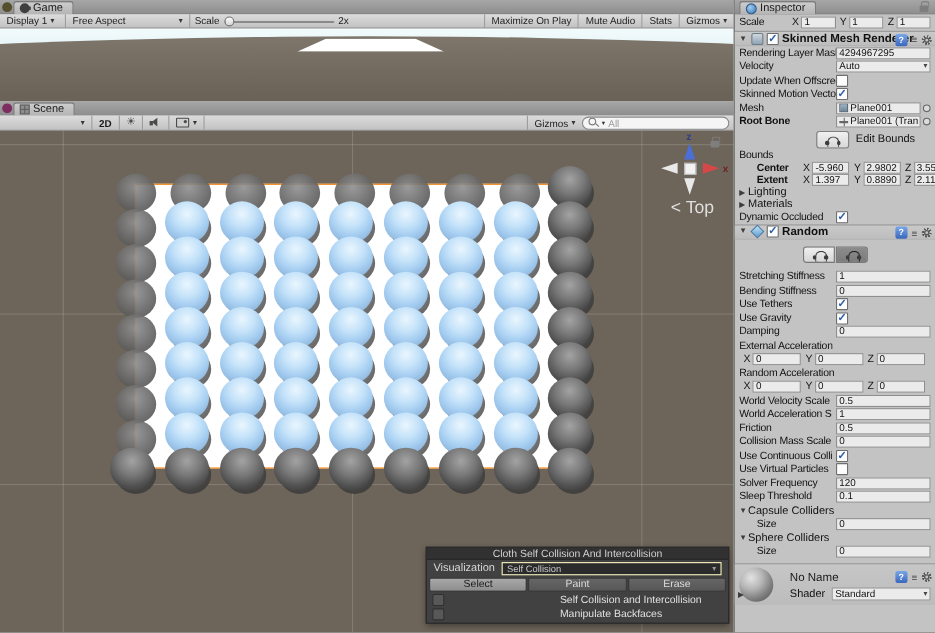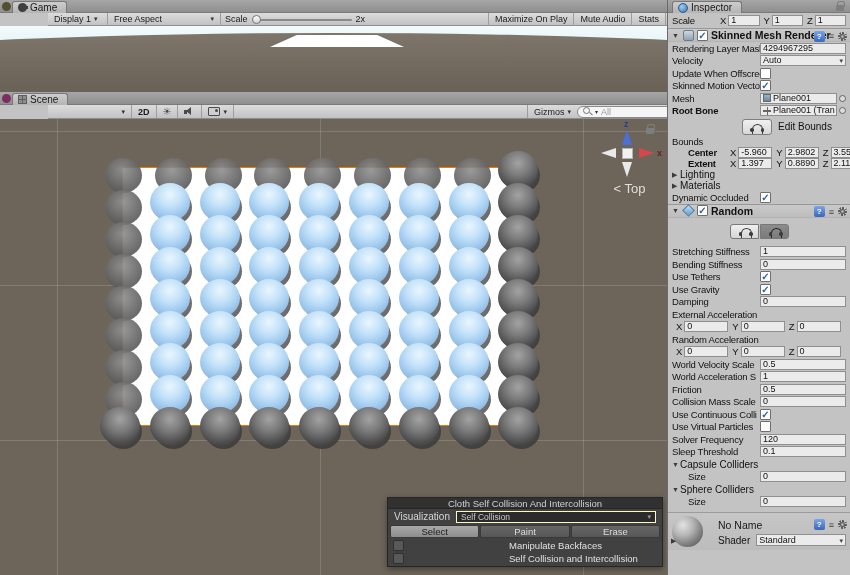--- a/index.html
+++ b/index.html
@@ -15,21 +15,21 @@
     background:linear-gradient(#a6a6a6,#8f8f8f); border-bottom:1px solid #7a7a7a; }
   .tab { position:absolute; top:1px; height:12px;
     background:linear-gradient(#cdcdcd,#b4b4b4); border:1px solid #787878; border-bottom:none;
     border-radius:3px 3px 0 0; display:flex; align-items:center; gap:3px;
     padding:0 9px 0 5px; font-size:10px; color:#1a1a1a; }
   .win-dot { position:absolute; top:2px; width:9px; height:9px; border-radius:50%; }
 
   
   .toolbar { position:absolute; left:0; width:667px; height:13px;
     background:linear-gradient(#dcdcdc,#c2c2c2); border-bottom:1px solid #8d8d8d;
-    display:flex; align-items:center; font-size:9px; color:#1c1c1c;margin-left:48px; }
+    display:flex; align-items:center; font-size:9px; color:#1c1c1c; }
   .tb-btn { height:13px; display:flex; align-items:center; gap:3px; padding:0 6px;
     border-right:1px solid #9d9d9d; white-space:nowrap; }
   .tb-right { margin-left:auto; display:flex; height:13px; align-items:center; }
   .tb-right .tb-btn { border-right:none; border-left:1px solid #9d9d9d; }
   .dd-arrow { font-size:7px; color:#333; }
 
   
   .slider { position:relative; width:100px; height:13px; margin:0 4px; }
   .slider .track { position:absolute; left:0; right:0; top:6px; height:2px; background:#8a8a8a; border-radius:1px; }
   .slider .knob { position:absolute; left:0; top:2px; width:9px; height:9px; border-radius:50%;
@@ -84,21 +84,21 @@
 
   
   #axis-gizmo { position:absolute; left:592px; top:0px; width:75px; height:80px; }
   .cone { position:absolute; width:0; height:0; }
   .cone.up   { left:30px; top:11px; border-left:5.5px solid transparent; border-right:5.5px solid transparent; border-bottom:15px solid #4a6fd8; }
   .cone.right{ left:47px; top:29px; border-top:5.5px solid transparent; border-bottom:5.5px solid transparent; border-left:15px solid #d64848; }
   .cone.left { left:9px;  top:29px; border-top:5.5px solid transparent; border-bottom:5.5px solid transparent; border-right:15px solid #e9e9e9; }
   .cone.down { left:30px; top:43px; border-left:5.5px solid transparent; border-right:5.5px solid transparent; border-top:15px solid #e9e9e9; }
   #gizmo-cube { position:absolute; left:30px; top:29px; width:11px; height:11px; background:#f2f2f2; border:1px solid #b5b5b5; }
   .axis-lbl { position:absolute; font-size:9px; font-weight:bold; color:#26262e; }
-  #orientation-label { position:absolute; left:0px; top:62px; width:75px; text-align:center; color:#dfdfdf; font-size:13px; }
+  #orientation-label { position:absolute; left:0px; top:62px; width:75px; text-align:center; color:#dfdfdf; font-size:16px; }
 
   
   #cloth-window { position:absolute; left:387px; top:378px; width:276px; height:70px;
     background:#414141; border:1px solid #262626; box-shadow:0 2px 6px rgba(0,0,0,.4);
     color:#d6d6d6; font-size:10px; }
   .cw-title { height:11px; background:#313131; border-bottom:1px solid #262626; text-align:center;
     font-size:9.5px; line-height:11px; color:#cfcfcf; }
   .cw-row { display:flex; align-items:center; height:15px; padding:0 6px; gap:6px; }
   .cw-dropdown { flex:1; height:12px; background:#2b2b2b; border:1px solid #fef9c3; display:flex;
     align-items:center; padding:0 4px; font-size:8.5px; color:#c8c8c8; }
@@ -563,25 +563,25 @@
           <span class="dd">▾</span>
         </div>
       </div>
       <div class="cw-tabs">
         <div class="cw-tab active">Select</div>
         <div class="cw-tab">Paint</div>
         <div class="cw-tab">Erase</div>
       </div>
       <div class="cw-checkrow">
         <div class="cw-checkbox"></div>
-        <span class="cw-chklabel">Manipulate Backfaces</span>
+        <span class="cw-chklabel">Self Collision and Intercollision</span>
       </div>
       <div class="cw-checkrow">
         <div class="cw-checkbox"></div>
-        <span class="cw-chklabel">Self Collision and Intercollision</span>
+        <span class="cw-chklabel">Manipulate Backfaces</span>
       </div>
     </div>
   </div>
 
   <div id="inspector">
     <div id="insp-tabbar">
       <div class="tab" id="insp-tab">
         <span class="insp-tab-icon"></span>
         <span>Inspector</span>
       </div>

